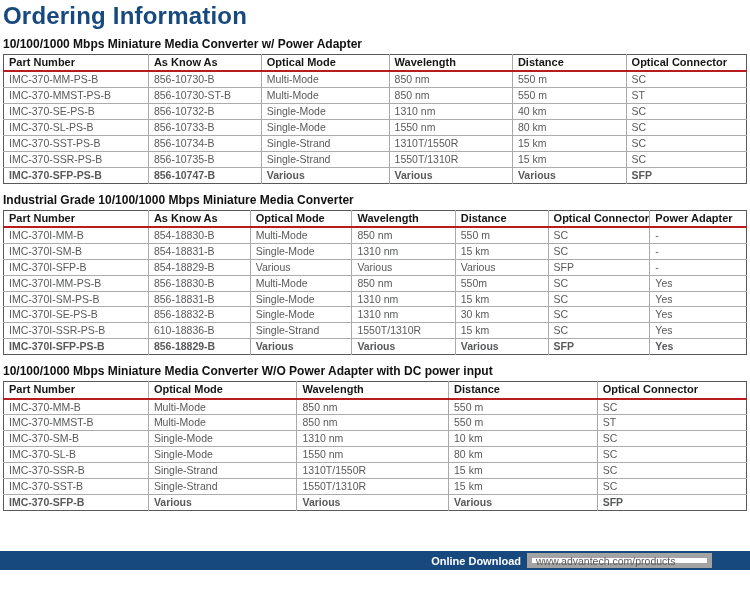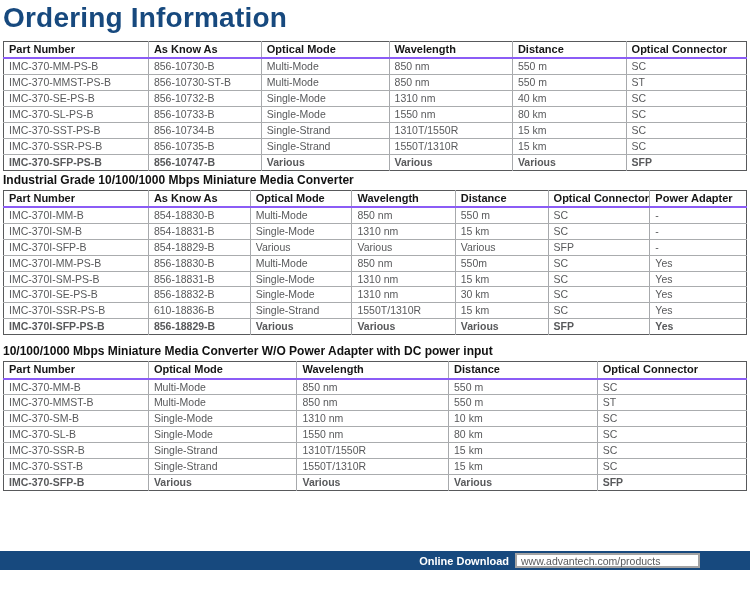--- a/index.html
+++ b/index.html
@@ -8,21 +8,21 @@
     width: 750px; height: 591px;
     background: #ffffff;
     font-family: "Liberation Sans", sans-serif;
     position: relative;
     overflow: hidden;
   }
   .wrap { padding: 2px 3px 0 3px; }
   h1.page-title {
     margin: 0 0 7px 0;
     color: #17497e;
-    font-size: 28px;
+    font-size: 24px;
     font-weight: bold;
     letter-spacing: 0.2px;
   }
   .tbl-title {
     margin: 9px 0 3px 0;
     color: #111111;
     font-size: 12px;
     font-weight: bold;
   }
   .tbl-title:first-of-type { margin-top: 2px; }
@@ -39,21 +39,21 @@
     line-height: 1.18;
     white-space: nowrap;
     overflow: hidden;
     border-left: 1px solid #a7a9ac;
   }
   th:first-child, td:first-child { border-left: none; }
   th {
     color: #161616;
     font-weight: bold;
     font-size: 11px;
-    border-bottom: 2px solid #8b5cf6;
+    border-bottom: 2px solid #b91c1c;
   }
   td {
     color: #58595b;
     border-bottom: 1px solid #aaacae;
   }
   tbody tr:last-child td { border-bottom: none; font-weight: bold; }
 
   
   .t0 th:nth-child(1){width:19.5%} .t0 th:nth-child(2){width:15.2%}
   .t0 th:nth-child(3){width:17.2%} .t0 th:nth-child(4){width:16.6%}
@@ -66,50 +66,51 @@
 
   .footer-bar {
     position: absolute;
     left: 0; right: 0;
     top: 551px;
     height: 19px;
     background: #17497e;
     display: flex;
     align-items: center;
     justify-content: flex-end;
-    padding-right: 50px;
+    padding-right: 38px;
   }
   .dl-label {
     color: #ffffff;
     font-weight: bold;
     font-size: 11px;
     margin-right: 6px;
     white-space: nowrap;
   }
   .url-box {
     background: #ffffff;
-    border: 2px solid #a3a3a3;
+    border: 5px solid #a3a3a3;
     width: 185px;
     height: 15px;
     display: flex;
     align-items: center;
     padding: 0 4px;
   }
   .url-box span {
     color: #58595b;
     font-size: 10.5px;
     white-space: nowrap;
   }
 </style>
 </head>
 <body>
 
 <div class="wrap">
   <h1 class="page-title">Ordering Information</h1>
 
+  <div class="tbl-title">10/100/1000 Mbps Miniature Media Converter w/ Power Adapter</div>
   <table class="t0">
     <thead>
         <tr>
           <th>Part Number</th>
           <th>As Know As</th>
           <th>Optical Mode</th>
           <th>Wavelength</th>
           <th>Distance</th>
           <th>Optical Connector</th>
         </tr>

